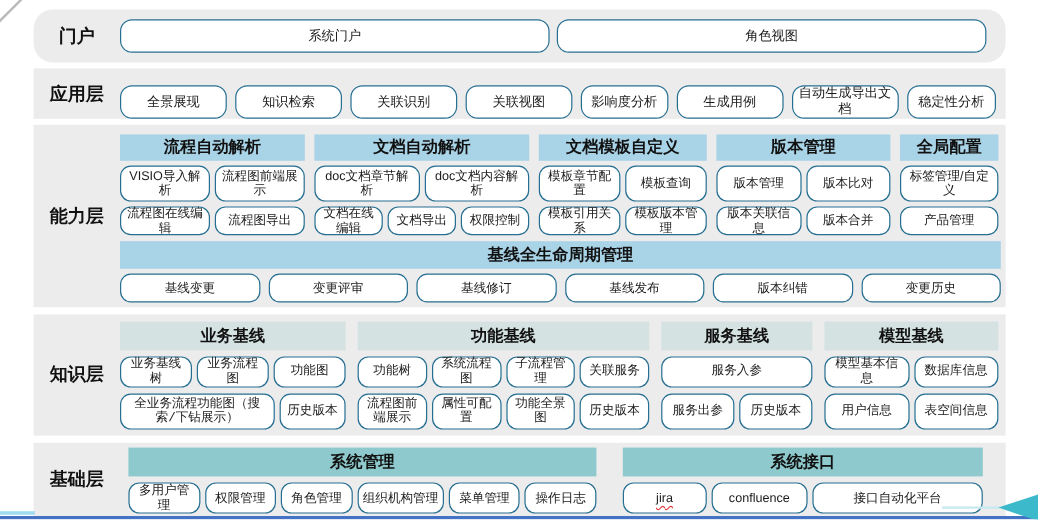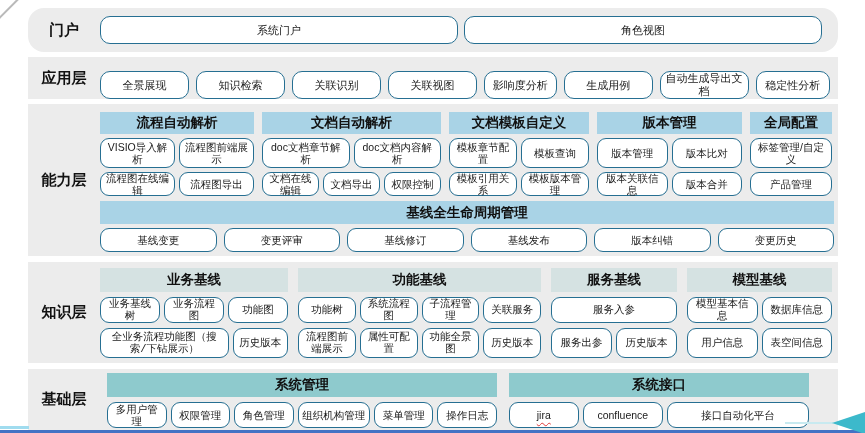--- a/index.html
+++ b/index.html
@@ -58,21 +58,21 @@
   .kn-group:nth-child(2){width:243px;}
   .kn-group:nth-child(3){width:126px;}
   .kn-group:nth-child(4){width:145px;}
   .hdr-pale{background:var(--header-pale,#d5e2e2);height:24px;}
   .kn-group .row:nth-of-type(2){height:26px;}
   .kn-group .row:nth-of-type(3){height:30px;}
   .kn-group .box{flex:1;}
   .kn-group:nth-child(1) .row:nth-of-type(3) .box:first-child{flex:2.55;}
 
   
-  .fd-wrap{padding-top:4px;display:flex;gap:12px;margin-left:7px;}
+  .fd-wrap{padding-top:4px;display:flex;gap:22px;margin-left:7px;}
   .fd-group{display:flex;flex-direction:column;gap:5px;}
   .fd-group:nth-child(1){width:390px;}
   .fd-group:nth-child(2){width:300px;}
   .hdr-teal{background:var(--header-teal,#8ecacd);height:24px;}
   .fd-group .row{height:26px;}
   .fd-group .box{flex:1;}
   .fd-group:nth-child(1) .box:nth-child(4){flex:1.25;}
   .fd-group:nth-child(2) .box:nth-child(1){flex:.85;}
   .fd-group:nth-child(2) .box:nth-child(3){flex:1.85;}
   .misspelled{text-decoration:underline wavy #e03a3a 1px;text-underline-offset:3px;text-align:center;}

